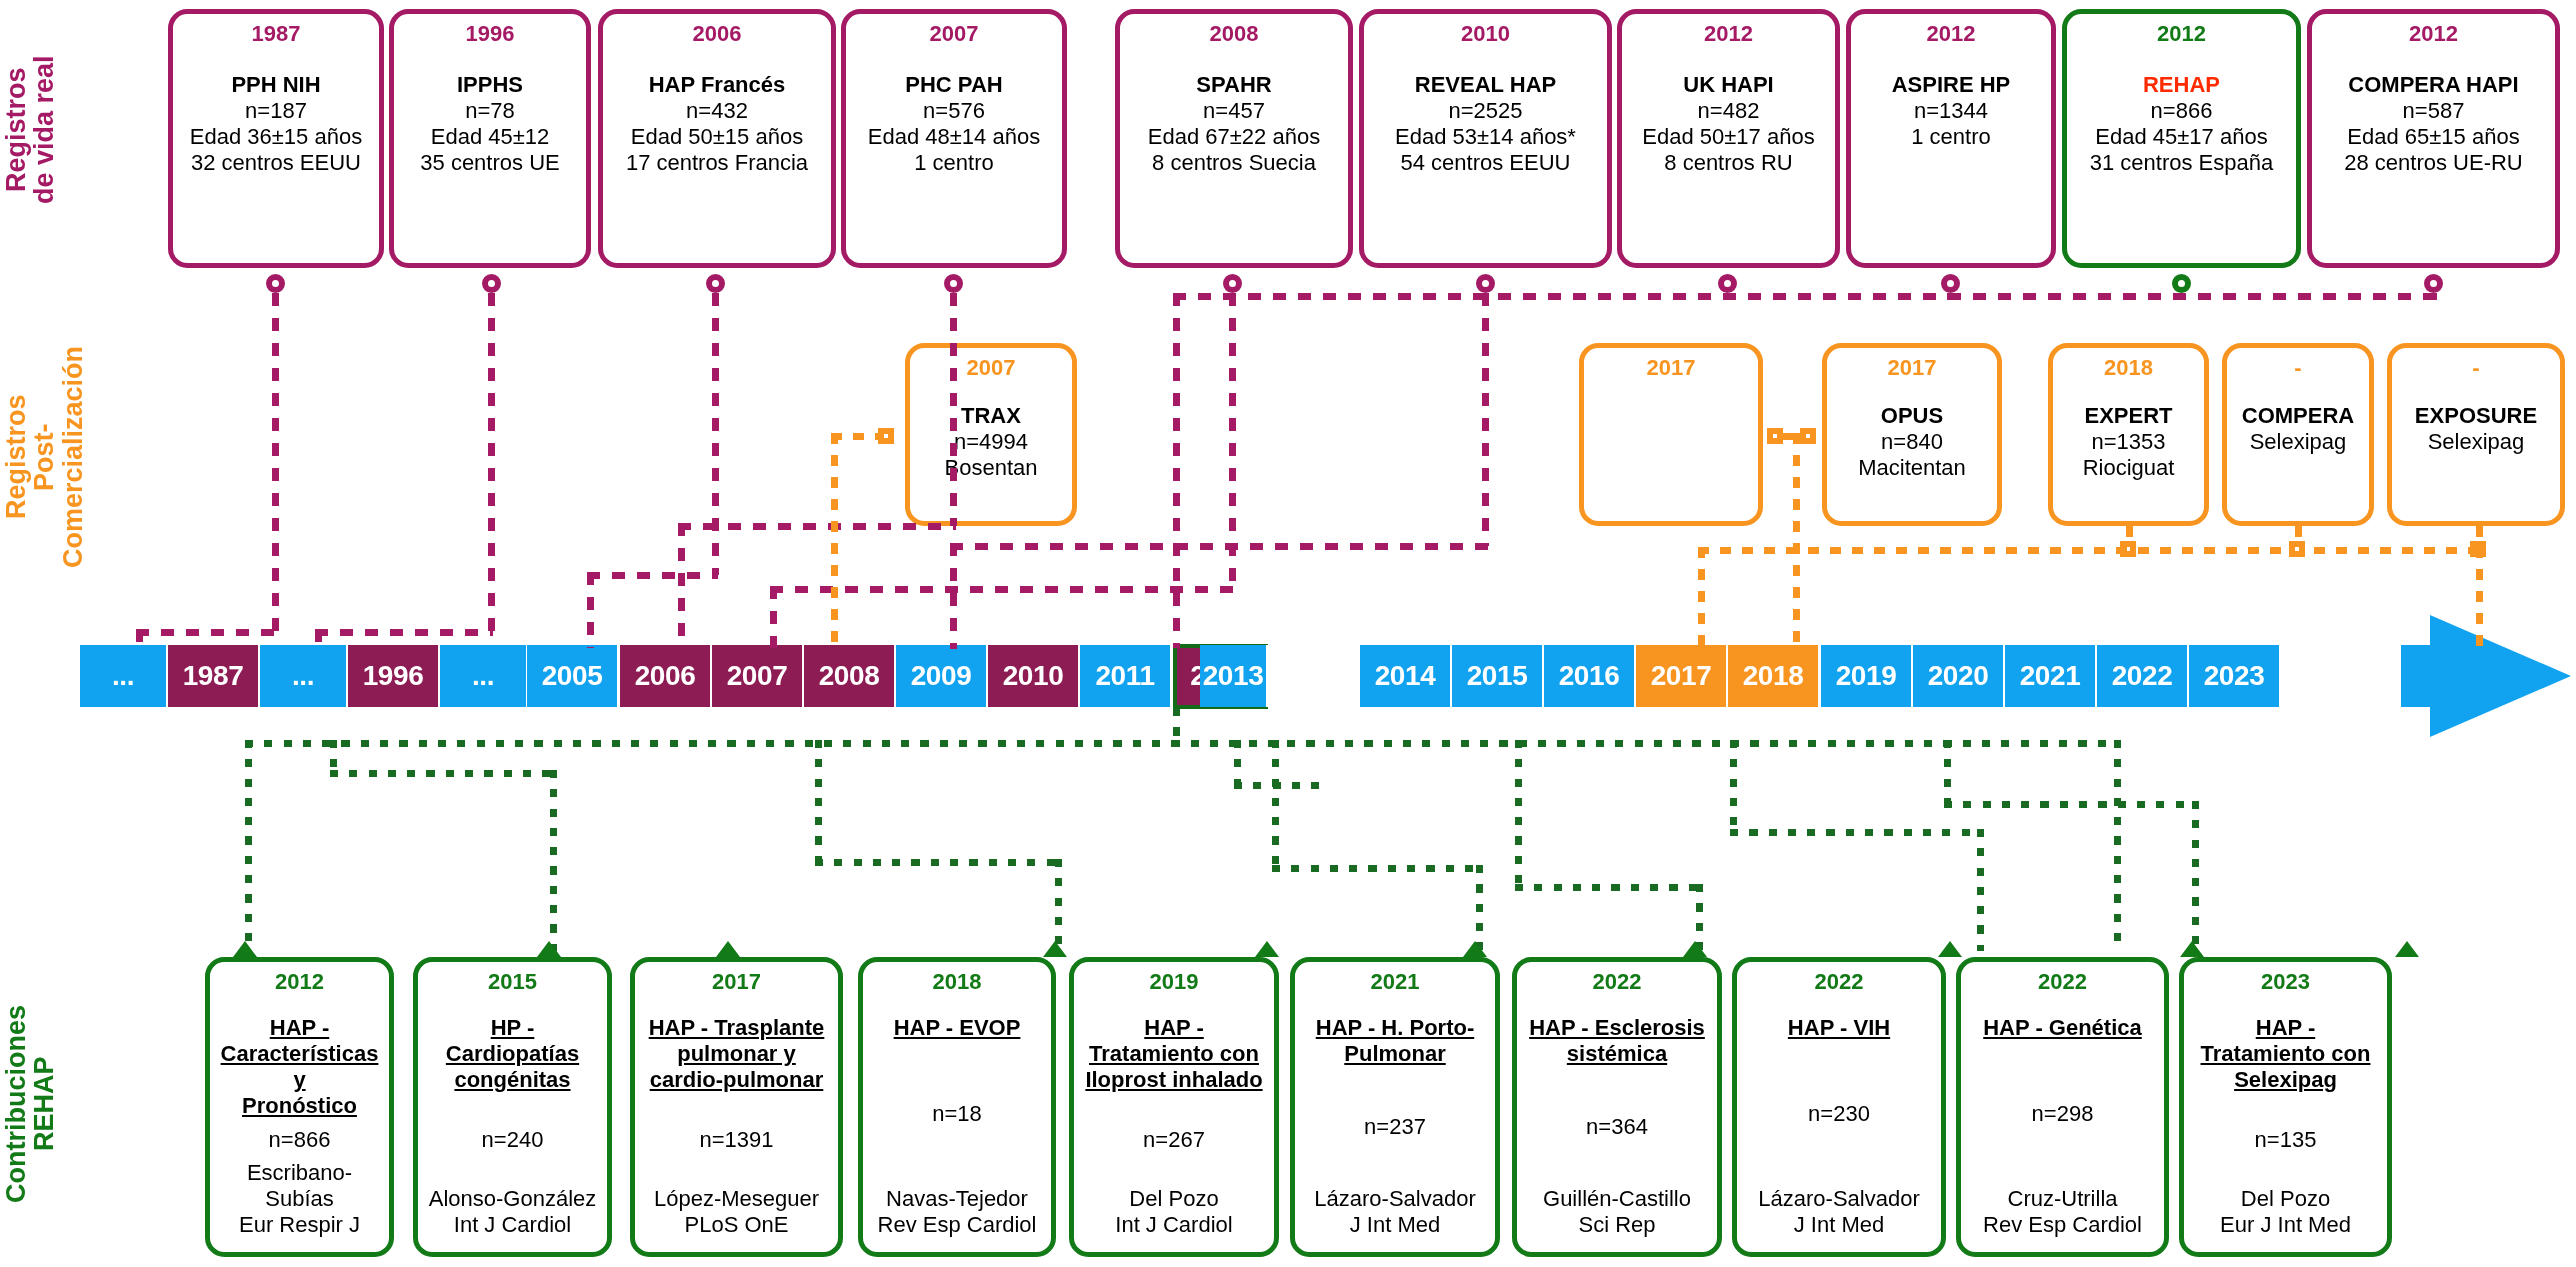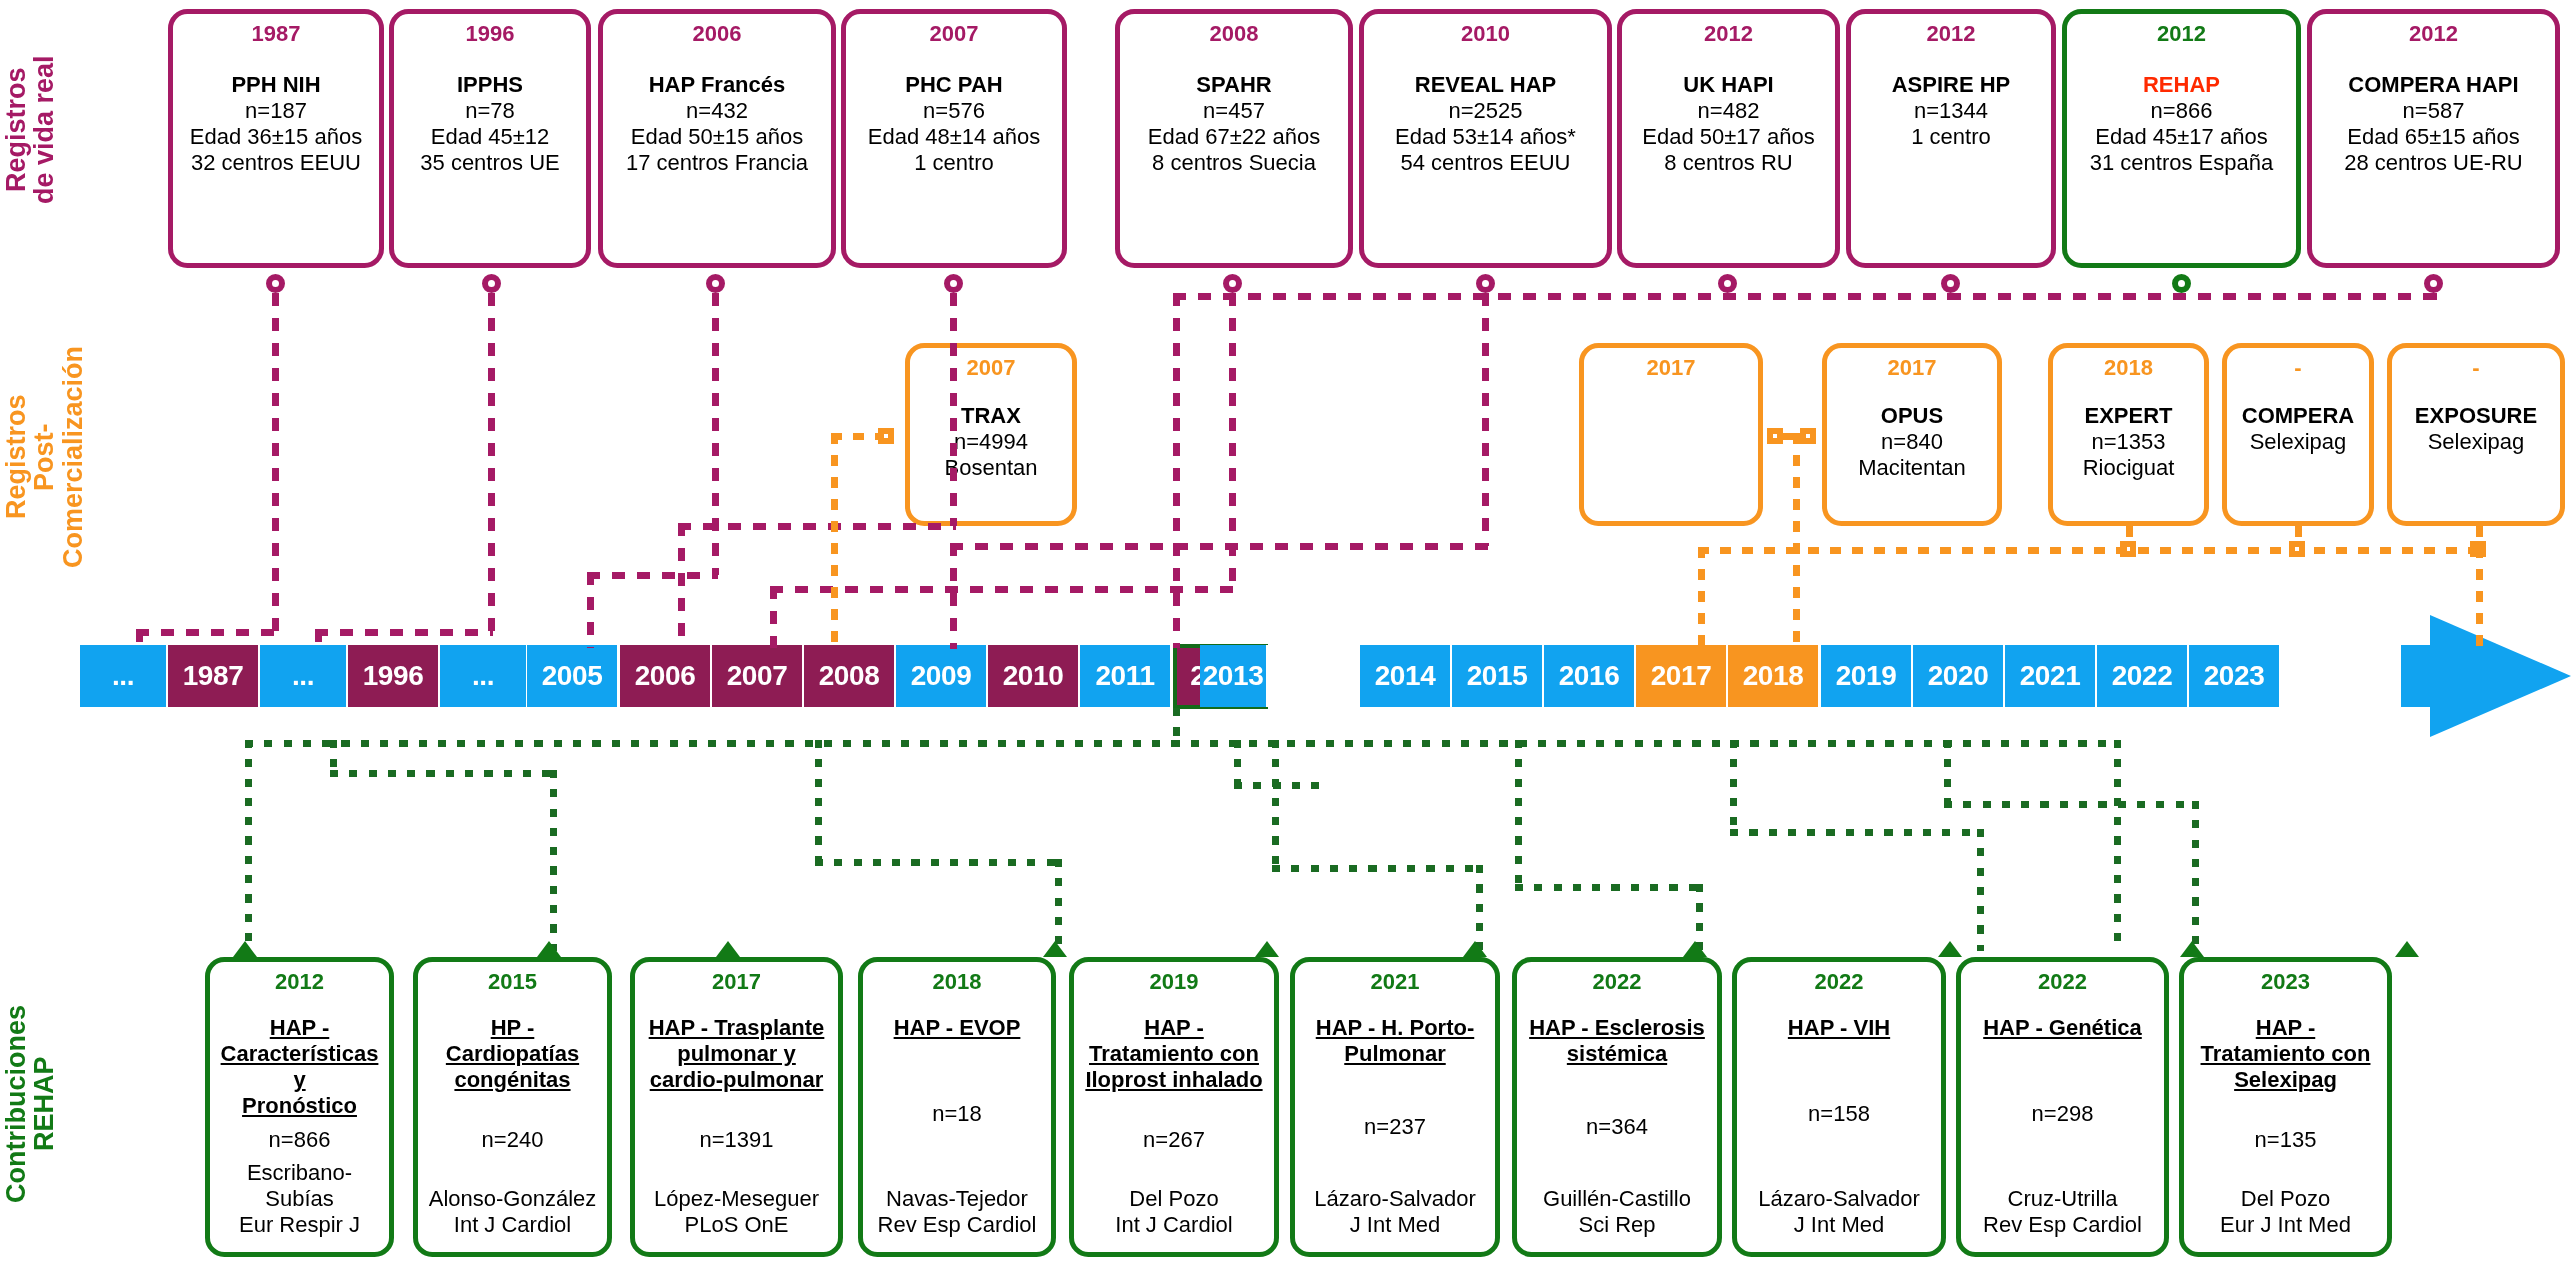--- a/index.html
+++ b/index.html
@@ -479,21 +479,21 @@
       <span class="nm">sistémica</span>
       <span class="ln n">n=364</span>
       <span class="ln auth">Guillén-Castillo</span>
       <span class="ln">Sci Rep</span>
     </div>
   </div>
   <div class="card bot" style="left:1732px;width:214px;">
     <div class="yr">2022</div>
     <div class="body">
       <span class="nm">HAP - VIH</span>
-      <span class="ln n">n=158</span>
+      <span class="ln n">n=230</span>
       <span class="ln auth">Lázaro-Salvador</span>
       <span class="ln">J Int Med</span>
     </div>
   </div>
   <div class="card bot" style="left:1956px;width:213px;">
     <div class="yr">2022</div>
     <div class="body">
       <span class="nm">HAP - Genética</span>
       <span class="ln n">n=298</span>
       <span class="ln auth">Cruz-Utrilla</span>

